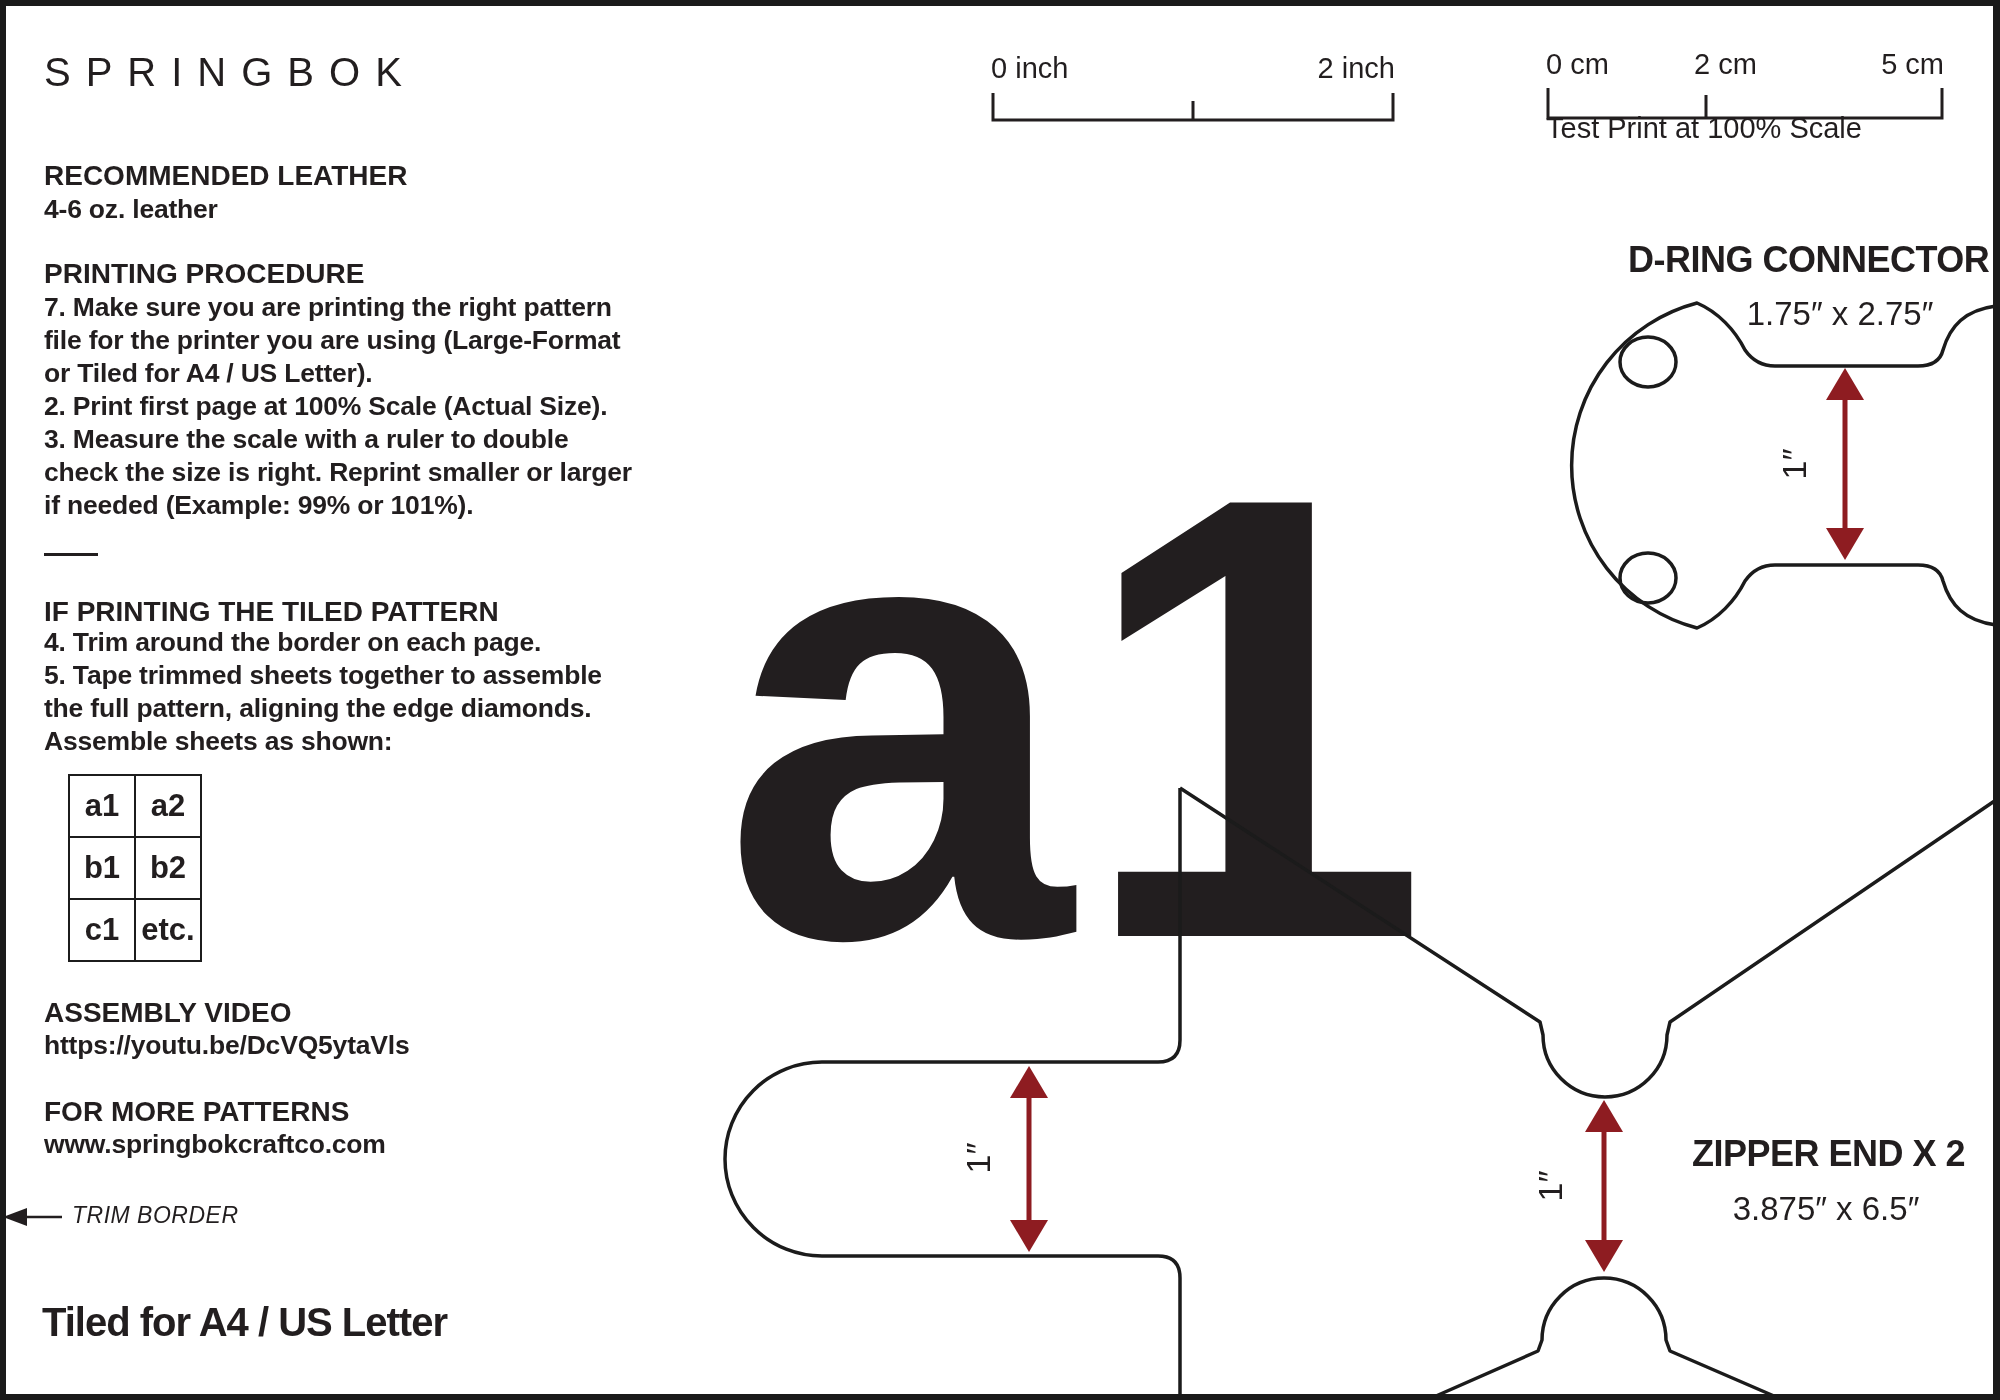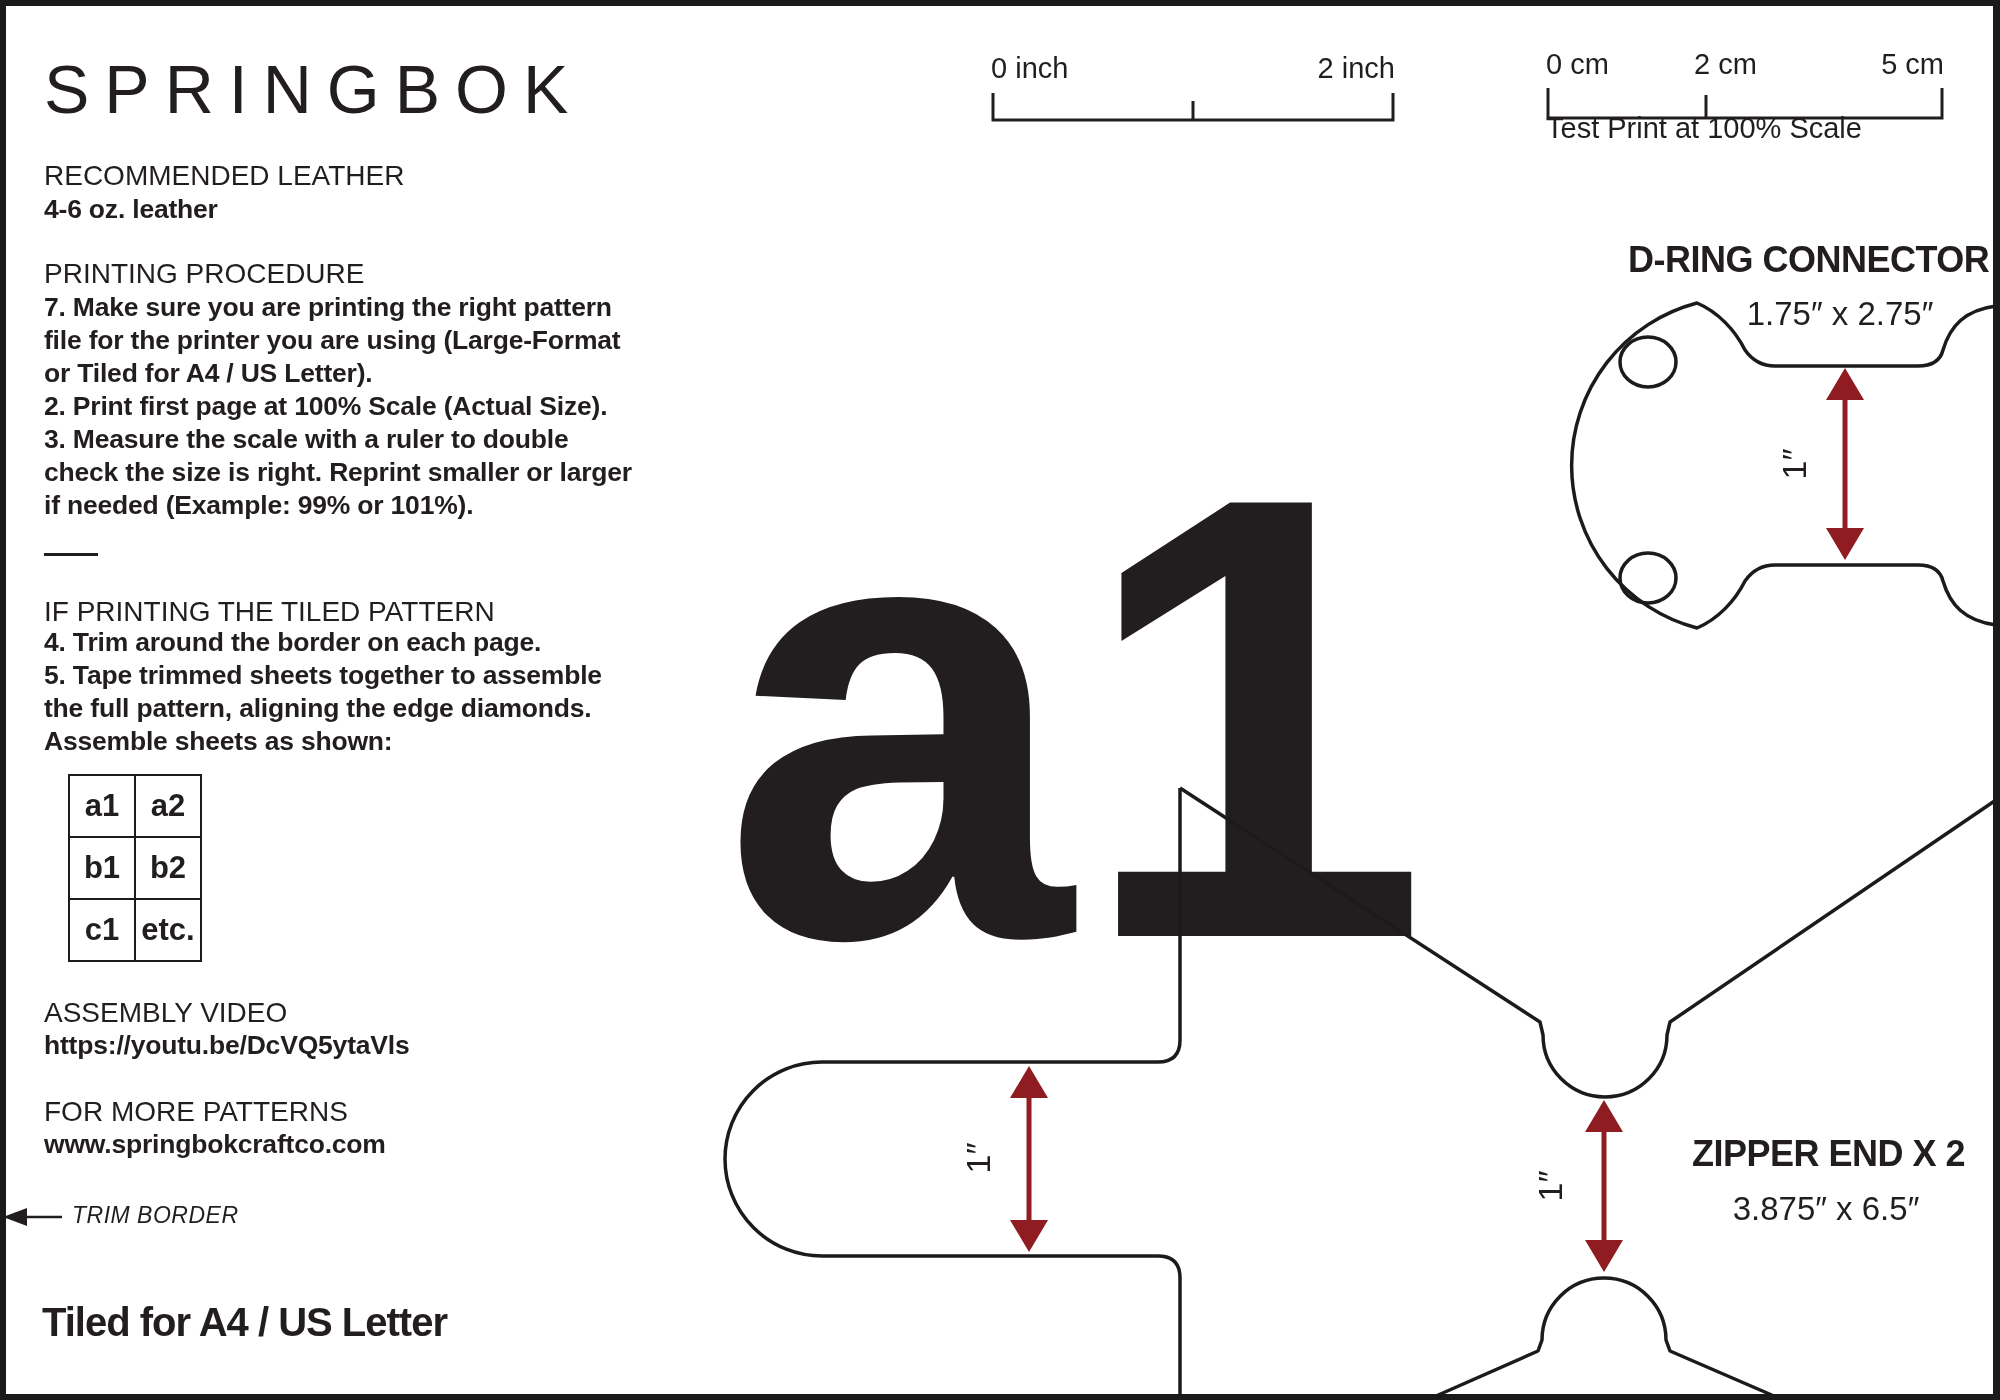--- a/index.html
+++ b/index.html
@@ -1,21 +1,21 @@
 <!DOCTYPE html>
 <html><head>
 <meta charset="utf-8">
 <style>
   html,body{margin:0;padding:0;background:#ffffff;}
   #page{position:relative;width:2000px;height:1400px;background:#ffffff;overflow:hidden;
         font-family:"Liberation Sans",sans-serif;color:#221e1f;}
   #art{position:absolute;left:0;top:0;width:2000px;height:1400px;}
   .abs{position:absolute;}
-  .logo{font-size:68px;font-weight:400;letter-spacing:15px;color:#221e1f;}
-  .head{font-size:28px;font-weight:400;line-height:33px;}
+  .logo{font-size:40px;font-weight:400;letter-spacing:15px;color:#221e1f;}
+  .head{font-size:28px;font-weight:700;line-height:33px;}
   .body-line{font-size:26.5px;font-weight:700;line-height:33px;letter-spacing:-0.2px;}
   .dash-rule{width:54px;height:3px;background:#221e1f;}
   table.assembly{border-collapse:collapse;}
   table.assembly td{width:64px;height:60px;border:2.5px solid #1c1c1c;text-align:center;
       font-size:31px;font-weight:700;padding:0;}
   .trim-label{font-size:23px;font-style:italic;letter-spacing:0.5px;}
   .footer-title{font-size:40px;font-weight:700;letter-spacing:-1px;}
   svg text{font-family:"Liberation Sans",sans-serif;fill:#221e1f;}
   .svg-head{font-weight:700;}
 </style>

